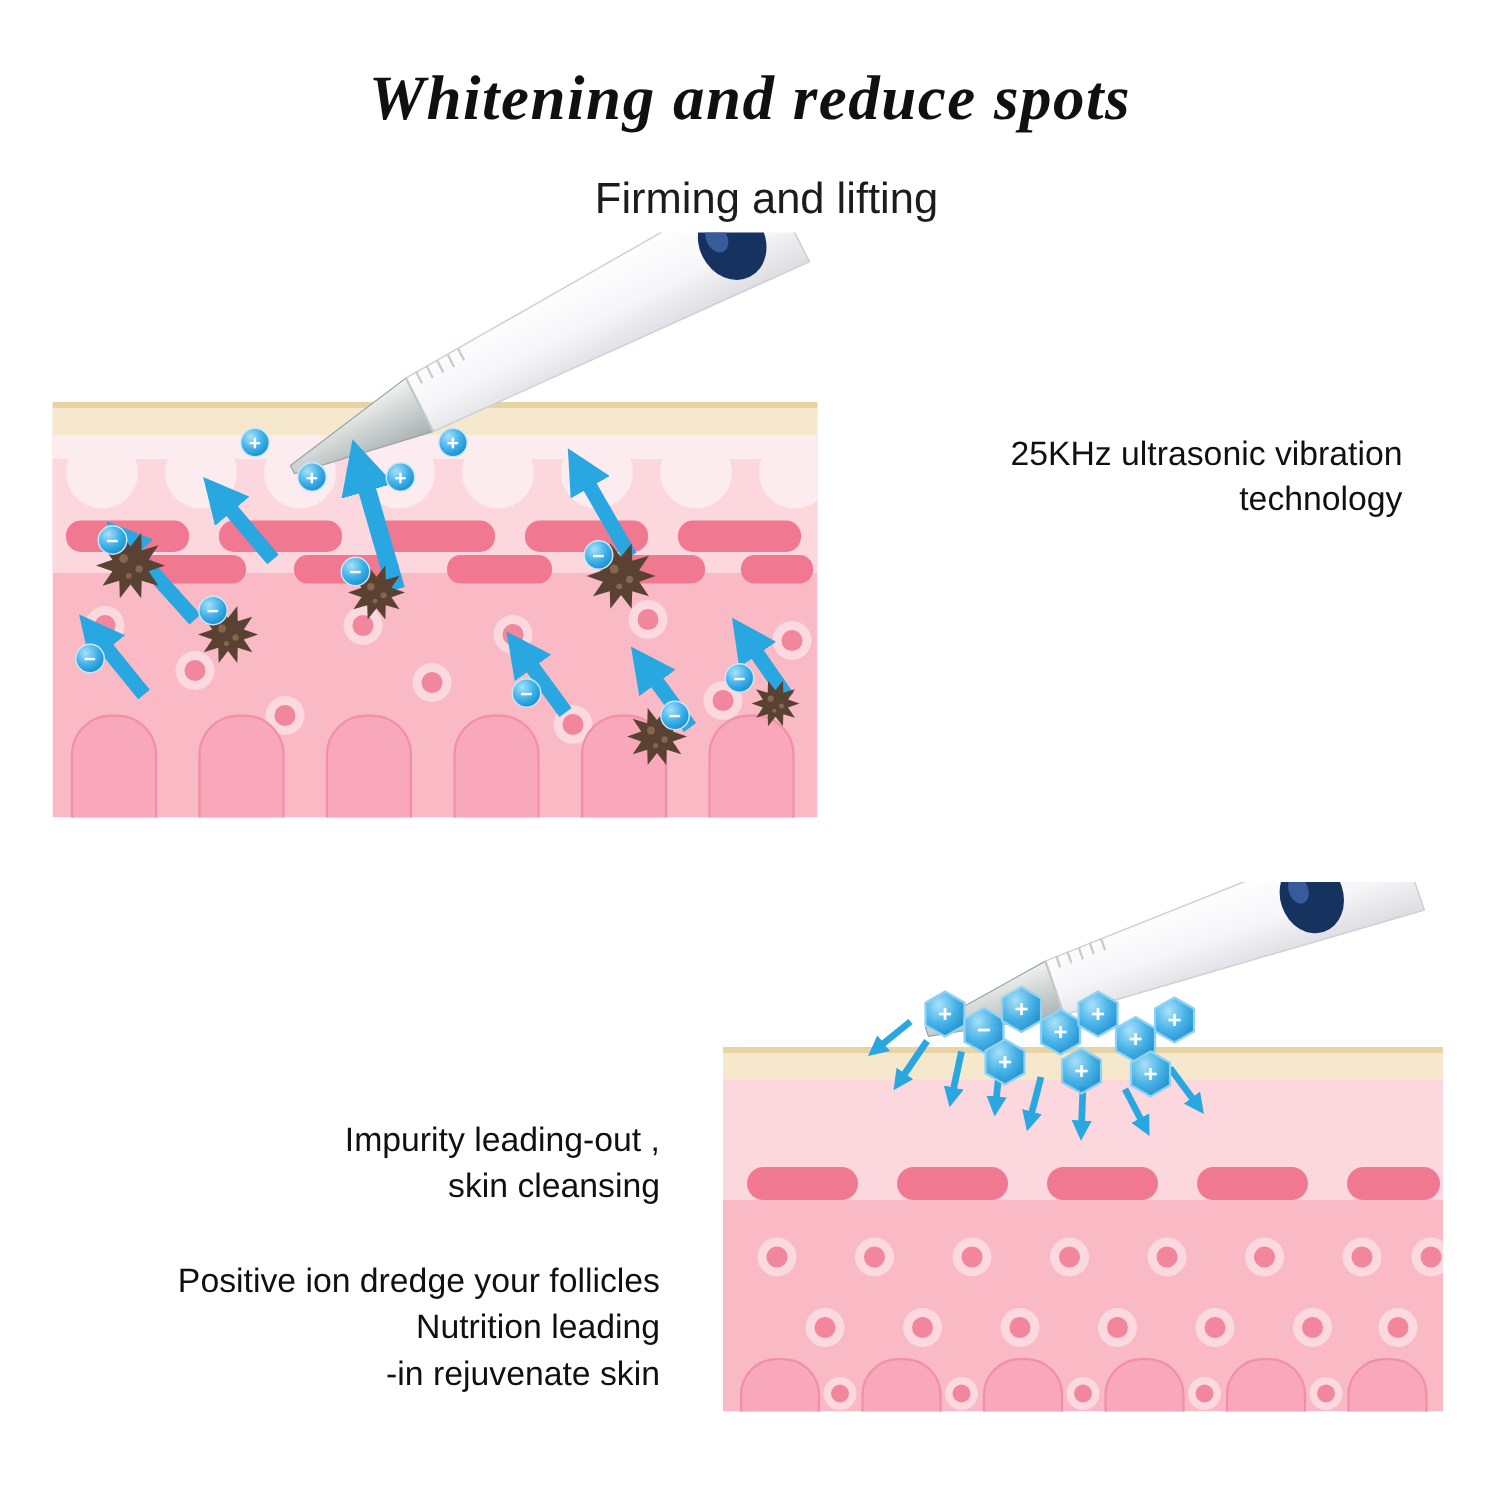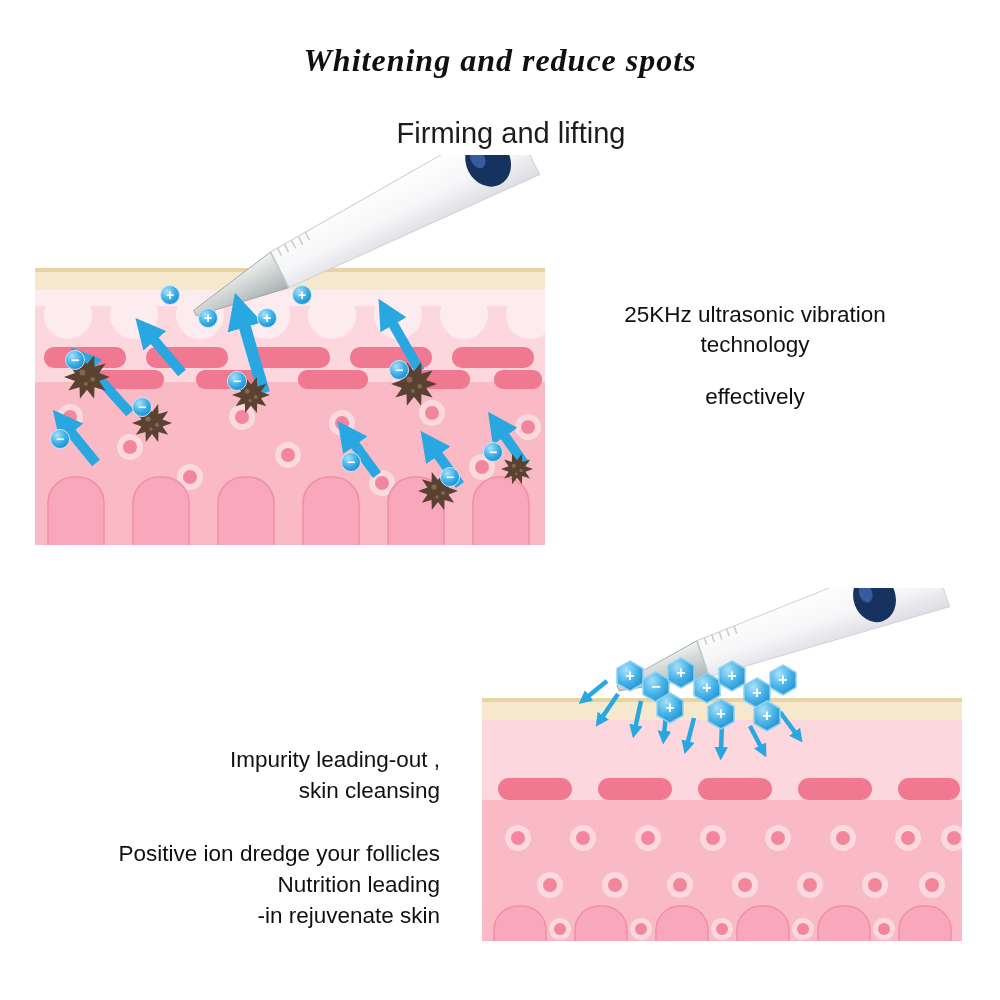--- a/index.html
+++ b/index.html
@@ -3,31 +3,31 @@
 <meta charset="utf-8">
 <style>
   html,body { margin:0; padding:0; background:#fff; }
   .page {
     position:relative; width:1000px; height:1000px; background:#ffffff;
     overflow:hidden; font-family:"Liberation Sans", sans-serif; color:#111;
   }
   .title {
     position:absolute; top:42px; left:0; width:100%; margin:0;
     text-align:center; font-family:"Liberation Serif", serif;
-    font-style:italic; font-weight:700; font-size:32px; letter-spacing:1px; color:#101010;
+    font-style:italic; font-weight:700; font-size:42px; letter-spacing:1px; color:#101010;
   }
   .subtitle {
     position:absolute; top:106px; left:0; width:100%; margin:11px;
     text-align:center; font-weight:400; font-size:29px; color:#1c1c1c;
   }
   .illo { position:absolute; }
   .illo-top { left:30px; top:155px; }
   .illo-bottom { left:480px; top:588px; }
   .text-block { position:absolute; font-size:22.5px; line-height:30px; color:#101010; }
-  .right-block { left:575px; top:288px; width:360px; text-align:center;margin-top:12px; }
+  .right-block { left:575px; top:288px; width:360px; text-align:right; }
   .left-block  { left:40px;  top:744px; width:400px; text-align:right; line-height:31px; }
   .tgap-sm { height:22px; }
   .tgap-lg { height:32px; }
   .ion-sym {
     font-family:"Liberation Sans", sans-serif; font-weight:bold; font-size:14px;
     fill:#ffffff; text-anchor:middle;
   }
   .hex-sym { font-size:16px; }
 </style>
 </head>
@@ -218,21 +218,20 @@
           <use href="#ion1"></use>
           <text class="ion-sym" y="5">+</text>
         </g>
     </g>
   </svg>
 
   <div class="text-block right-block">
     <div class="tline">25KHz ultrasonic vibration</div>
     <div class="tline">technology</div>
     <div class="tgap-sm"></div>
-    <div class="tline">effectively</div>
   </div>
 
   <div class="text-block left-block">
     <div class="tline">Impurity leading-out ,</div>
     <div class="tline">skin cleansing</div>
     <div class="tgap-lg"></div>
     <div class="tline">Positive ion dredge your follicles</div>
     <div class="tline">Nutrition leading</div>
     <div class="tline">-in rejuvenate skin</div>
   </div>

